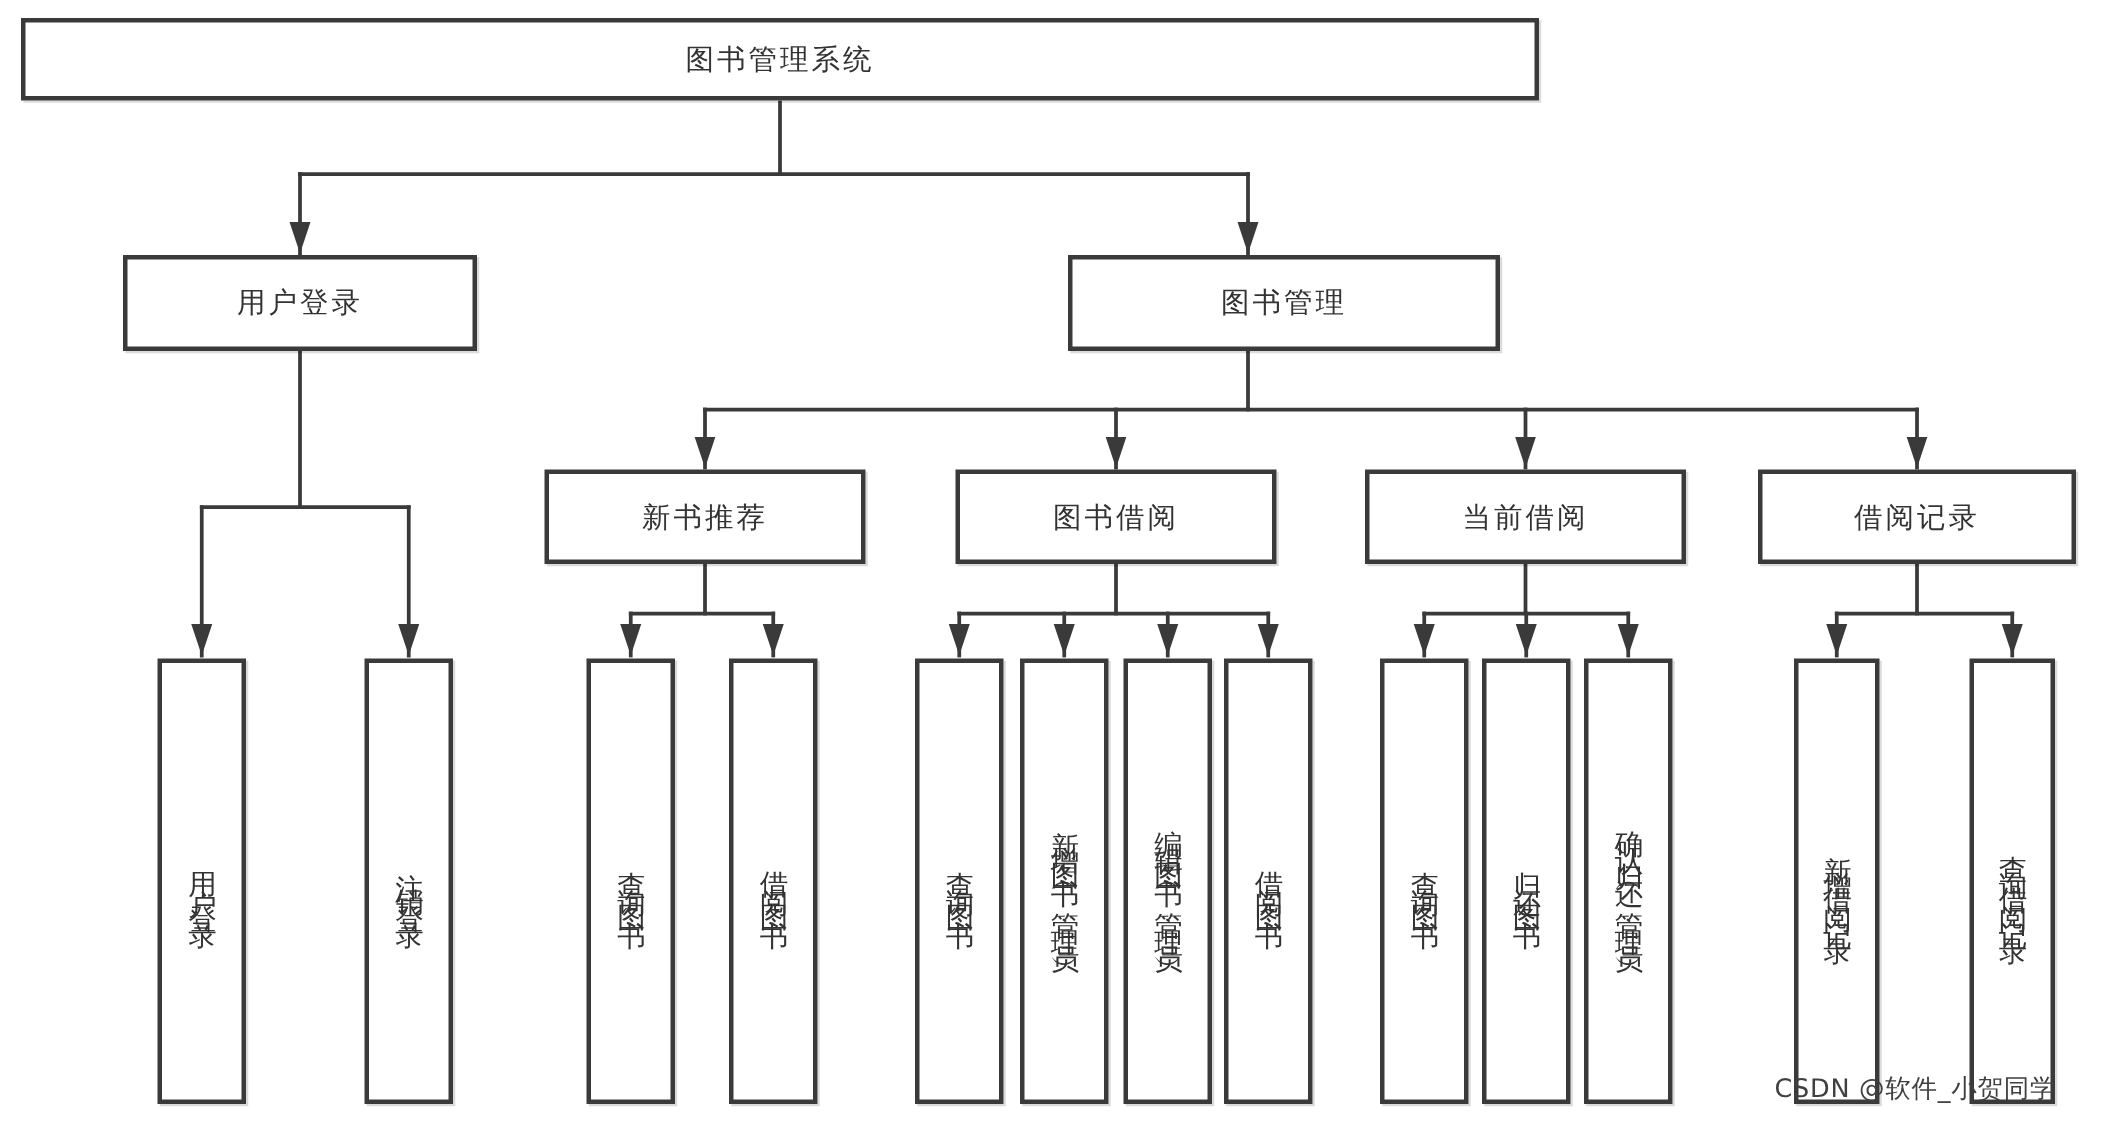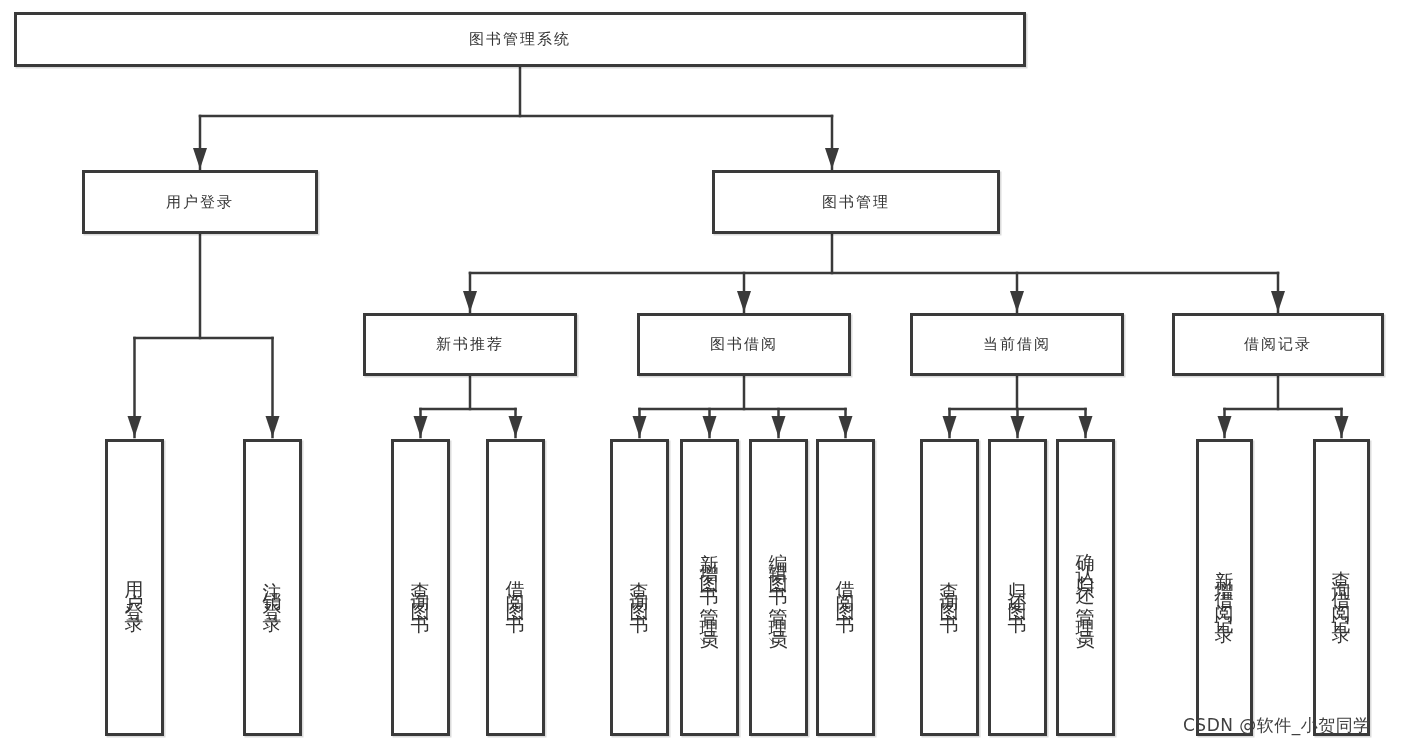--- a/index.html
+++ b/index.html
@@ -24,21 +24,21 @@
   }
   .box {
     position: absolute;
     box-sizing: border-box;
     background: #ffffff;
     border: 3px solid #3a3a3a;
     box-shadow: 1.5px 1.5px 0 rgba(0,0,0,0.14);
     display: flex;
     align-items: center;
     justify-content: center;
-    font-size: 15px;
+    font-size: 19px;
     color: #333333;
     letter-spacing: 2px;
     white-space: nowrap;
     z-index: 2;
   }
   .leaf {
     writing-mode: vertical-rl;
     text-orientation: mixed;
     letter-spacing: 11px;
     line-height: 1.1;

